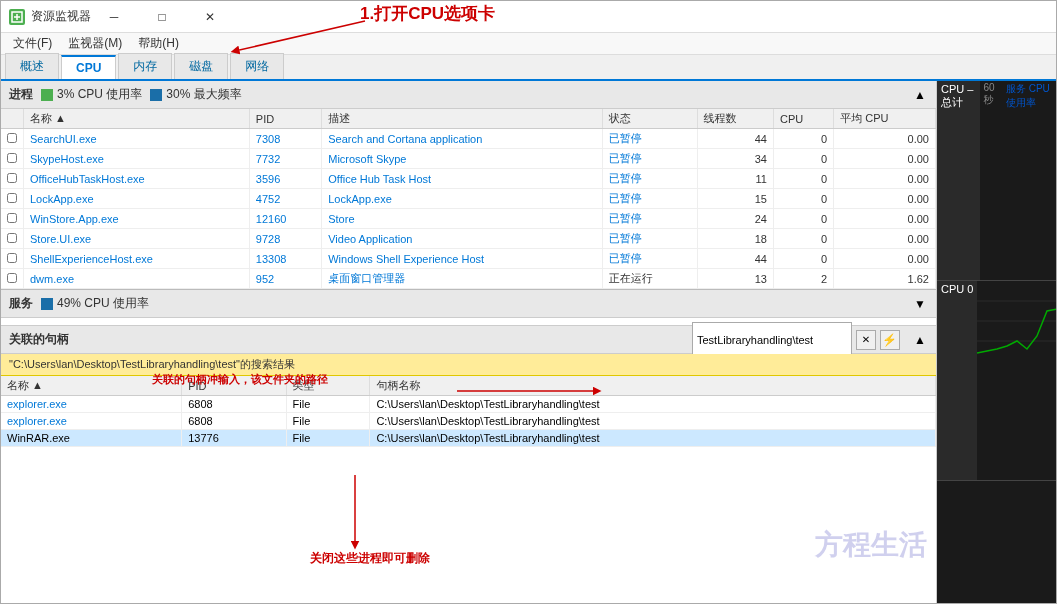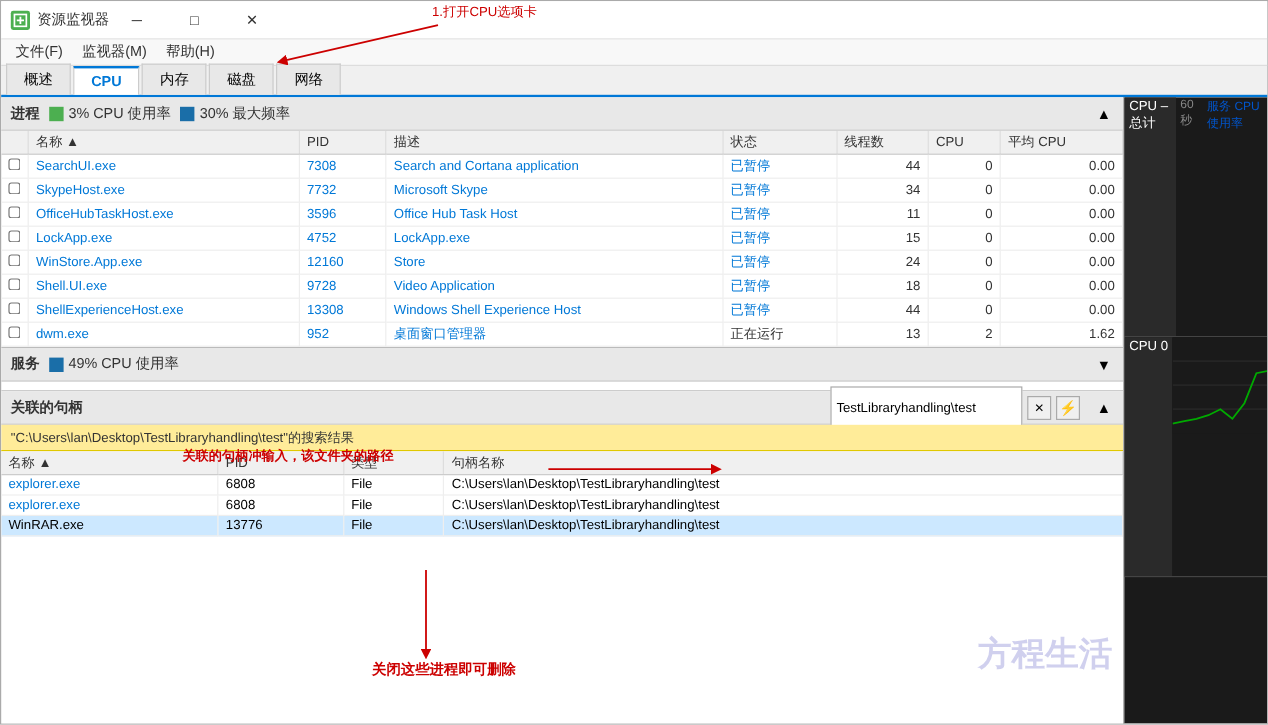--- a/index.html
+++ b/index.html
@@ -82,21 +82,21 @@
       display: flex;
       align-items: flex-end;
       padding: 0 4px;
       background: #f0f0f0;
       border-bottom: 2px solid #0078d7;
     }
     .tab {
       padding: 4px 14px;
       cursor: pointer;
       font-size: 12px;
-      color: #000000;
+      color: #0369a1;
       border: 1px solid #ccc;
       border-bottom: none;
       background: #e8e8e8;
       margin-right: 2px;
     }
     .tab.active {
       background: #fff;
       color: #0078d7;
       border-top: 2px solid #0078d7;
       font-weight: bold;
@@ -411,21 +411,21 @@
     <td class="name-cell">WinStore.App.exe</td>
     <td class="pid-cell">12160</td>
     <td class="desc-cell">Store</td>
     <td class="status-cell">已暂停</td>
     <td class="threads-cell">24</td>
     <td class="cpu-cell">0</td>
     <td class="avg-cpu-cell">0.00</td>
   </tr>
                 <tr>
     <td class="checkbox-cell"><input type="checkbox" style="width: 10px; height: 10px;"></td>
-    <td class="name-cell">Shell.UI.exe</td>
+    <td class="name-cell">Store.UI.exe</td>
     <td class="pid-cell">9728</td>
     <td class="desc-cell">Video Application</td>
     <td class="status-cell">已暂停</td>
     <td class="threads-cell">18</td>
     <td class="cpu-cell">0</td>
     <td class="avg-cpu-cell">0.00</td>
   </tr>
                 <tr>
     <td class="checkbox-cell"><input type="checkbox" style="width: 10px; height: 10px;"></td>
     <td class="name-cell">ShellExperienceHost.exe</td>
@@ -545,21 +545,21 @@
             <polyline points="0,72 10,70 20,68 30,65 40,60 50,68 60,55 70,30 80,28 90,50 100,65 110,68 120,70" fill="none" stroke="#00aa00" stroke-width="1.5"></polyline>
           </svg>
         </div>
       </div>
     </div>
 
   </div>
 </div>
 
 <div class="annotation-box" style="top:2px; left:360px;">
-  <span style="color:#cc0000; font-size:11px; font-weight:normal;">1.打开CPU选项卡</span>
+  <span style="color:#cc0000; font-size:17px; font-weight:bold;">1.打开CPU选项卡</span>
   <svg style="position:absolute; left:-130px; top:14px;" width="140" height="40">
     <defs>
         <marker id="a1" markerWidth="6" markerHeight="6" refX="3" refY="3" orient="auto">
           <path d="M0,0 L6,3 L0,6 Z" fill="#cc0000"></path>
         </marker>
       </defs>
     <line x1="135" y1="5" x2="5" y2="35" stroke="#cc0000" stroke-width="1.5" marker-end="url(#a1)"></line>
   </svg>
 </div>
 

